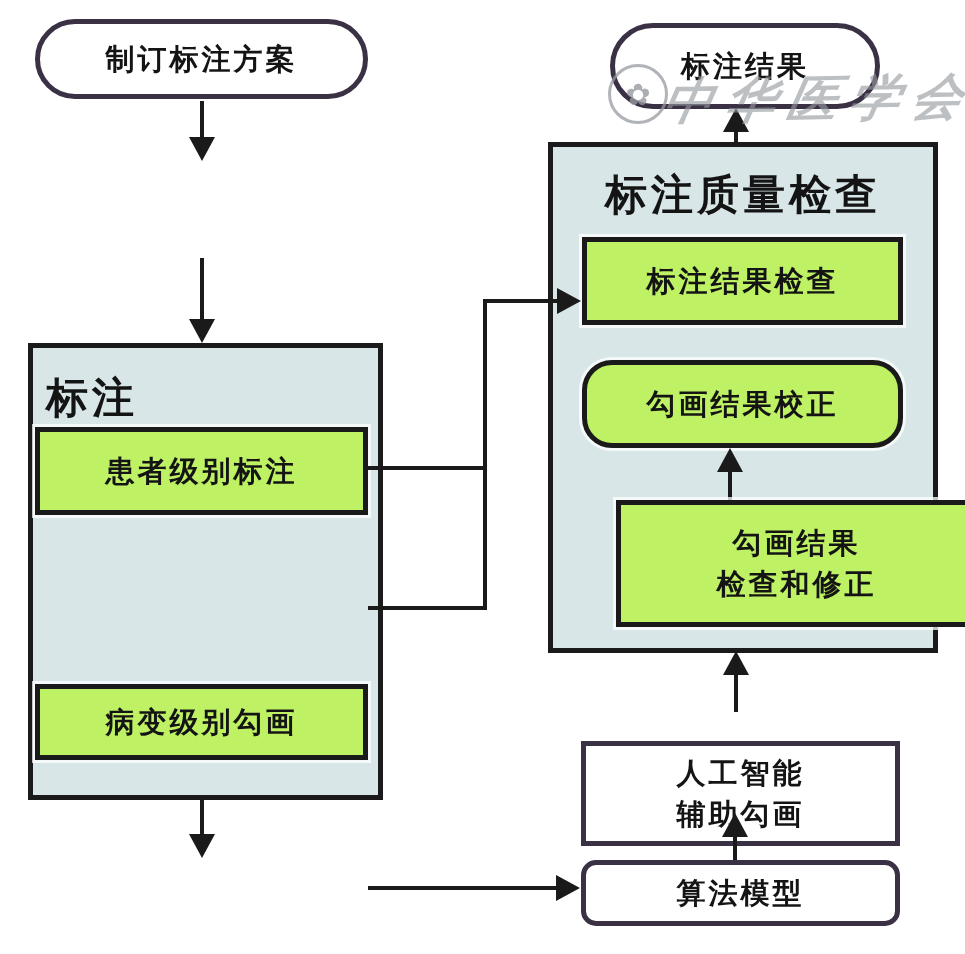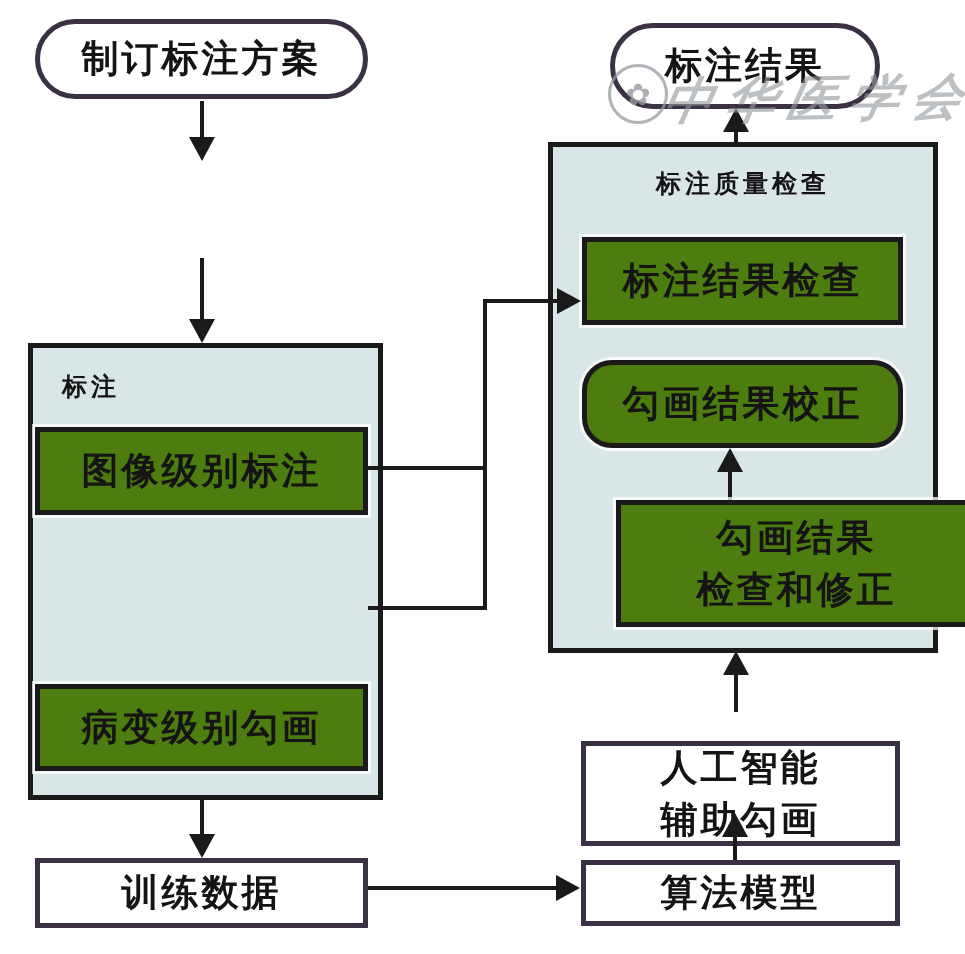--- a/index.html
+++ b/index.html
@@ -8,21 +8,21 @@
     width:965px;height:954px;
     background:#ffffff;
     font-family:"Liberation Serif","DejaVu Serif",serif;
     color:#141414;
     overflow:hidden;
   }
   .node{
     position:absolute;
     display:flex;align-items:center;justify-content:center;
     text-align:center;
-    font-size:37px;font-weight:600;letter-spacing:3px;
+    font-size:29px;font-weight:600;letter-spacing:3px;
     line-height:1.38;
     white-space:pre-line;
     box-sizing:border-box;
     background:#ffffff;
   }
   .stadium{
     border:5px solid #3a3144;
     border-radius:46px;
     background:#ffffff;
   }
@@ -31,27 +31,27 @@
     background:#ffffff;
   }
   .panel{
     position:absolute;
     box-sizing:border-box;
     border:5px solid #1a1a1a;
     background:#d9e6e8;
   }
   .panel-title{
     position:absolute;
-    font-size:25px;font-weight:600;letter-spacing:4px;
+    font-size:42px;font-weight:600;letter-spacing:4px;
     color:#141414;
     white-space:nowrap;
   }
   .inner{
     border:5px solid #1a1a1a;
-    background:#4d7c0f;
+    background:#bef264;
     box-shadow:0 0 0 3px rgba(255,255,255,0.75);
   }
   .vline,.hline{position:absolute;background:#1a1a1a;}
   .vline{width:4px;}
   .hline{height:4px;}
   .ah{position:absolute;width:0;height:0;}
   .ah-down{border-left:13px solid transparent;border-right:13px solid transparent;border-top:24px solid #1a1a1a;}
   .ah-up{border-left:13px solid transparent;border-right:13px solid transparent;border-bottom:24px solid #1a1a1a;}
   .ah-right{border-top:13px solid transparent;border-bottom:13px solid transparent;border-left:24px solid #1a1a1a;}
   .seal{
@@ -82,29 +82,28 @@
   <div class="node stadium" style="left:35px;top:19px;width:333px;height:80px;">制订标注方案</div>
 
   <div class="vline" style="left:200px;top:101px;height:38px;"></div>
   <div class="ah ah-down" style="left:189px;top:137px;"></div>
 
 
   <div class="vline" style="left:200px;top:258px;height:62px;"></div>
   <div class="ah ah-down" style="left:189px;top:319px;"></div>
 
   <div class="panel" style="left:28px;top:343px;width:355px;height:457px;"></div>
-  <div class="panel-title" style="left:62px;top:370px;">标注</div>
+  <div class="panel-title" style="left:46px;top:370px;">标注</div>
 
-  <div class="node inner" style="left:35px;top:427px;width:333px;height:88px;">图像级别标注</div>
-  <div class="node inner" style="left:35px;top:684px;width:333px;height:87px;text-align:right;">病变级别勾画</div>
+  <div class="node inner" style="left:35px;top:427px;width:333px;height:88px;">患者级别标注</div>
+  <div class="node inner" style="left:35px;top:684px;width:333px;height:76px;text-align:right;">病变级别勾画</div>
 
   <div class="vline" style="left:200px;top:800px;height:36px;"></div>
   <div class="ah ah-down" style="left:189px;top:834px;"></div>
 
-  <div class="node whitebox" style="left:35px;top:858px;width:333px;height:70px;">训练数据</div>
 
   <div class="node stadium" style="left:610px;top:23px;width:270px;height:86px;text-align:right;">标注结果</div>
 
   <div class="vline" style="left:734px;top:128px;height:16px;"></div>
   <div class="ah ah-up" style="left:723px;top:108px;"></div>
 
   <div class="panel" style="left:548px;top:142px;width:390px;height:511px;"></div>
   <div class="panel-title" style="left:548px;top:167px;width:390px;text-align:center;">标注质量检查</div>
 
   <div class="node inner" style="left:582px;top:237px;width:321px;height:88px;">标注结果检查</div>
@@ -118,21 +117,21 @@
 
   <div class="vline" style="left:734px;top:673px;height:39px;"></div>
   <div class="ah ah-up" style="left:723px;top:651px;"></div>
 
   <div class="node whitebox" style="left:581px;top:710px;width:319px;height:105px;margin-top:31px;">人工智能
 辅助勾画</div>
 
   <div class="vline" style="left:733px;top:835px;height:27px;"></div>
   <div class="ah ah-up" style="left:722px;top:813px;"></div>
 
-  <div class="node whitebox" style="left:581px;top:860px;width:319px;height:66px;">算法模型</div>
+  <div class="node whitebox" style="left:581px;top:860px;width:319px;height:66px;border-radius:15px;">算法模型</div>
 
   <div class="hline" style="left:368px;top:466px;width:119px;"></div>
   <div class="hline" style="left:368px;top:606px;width:119px;"></div>
   <div class="vline" style="left:483px;top:299px;height:311px;"></div>
   <div class="hline" style="left:483px;top:299px;width:76px;"></div>
   <div class="ah ah-right" style="left:557px;top:288px;"></div>
 
   <div class="hline" style="left:368px;top:886px;width:190px;"></div>
   <div class="ah ah-right" style="left:556px;top:875px;"></div>
 

